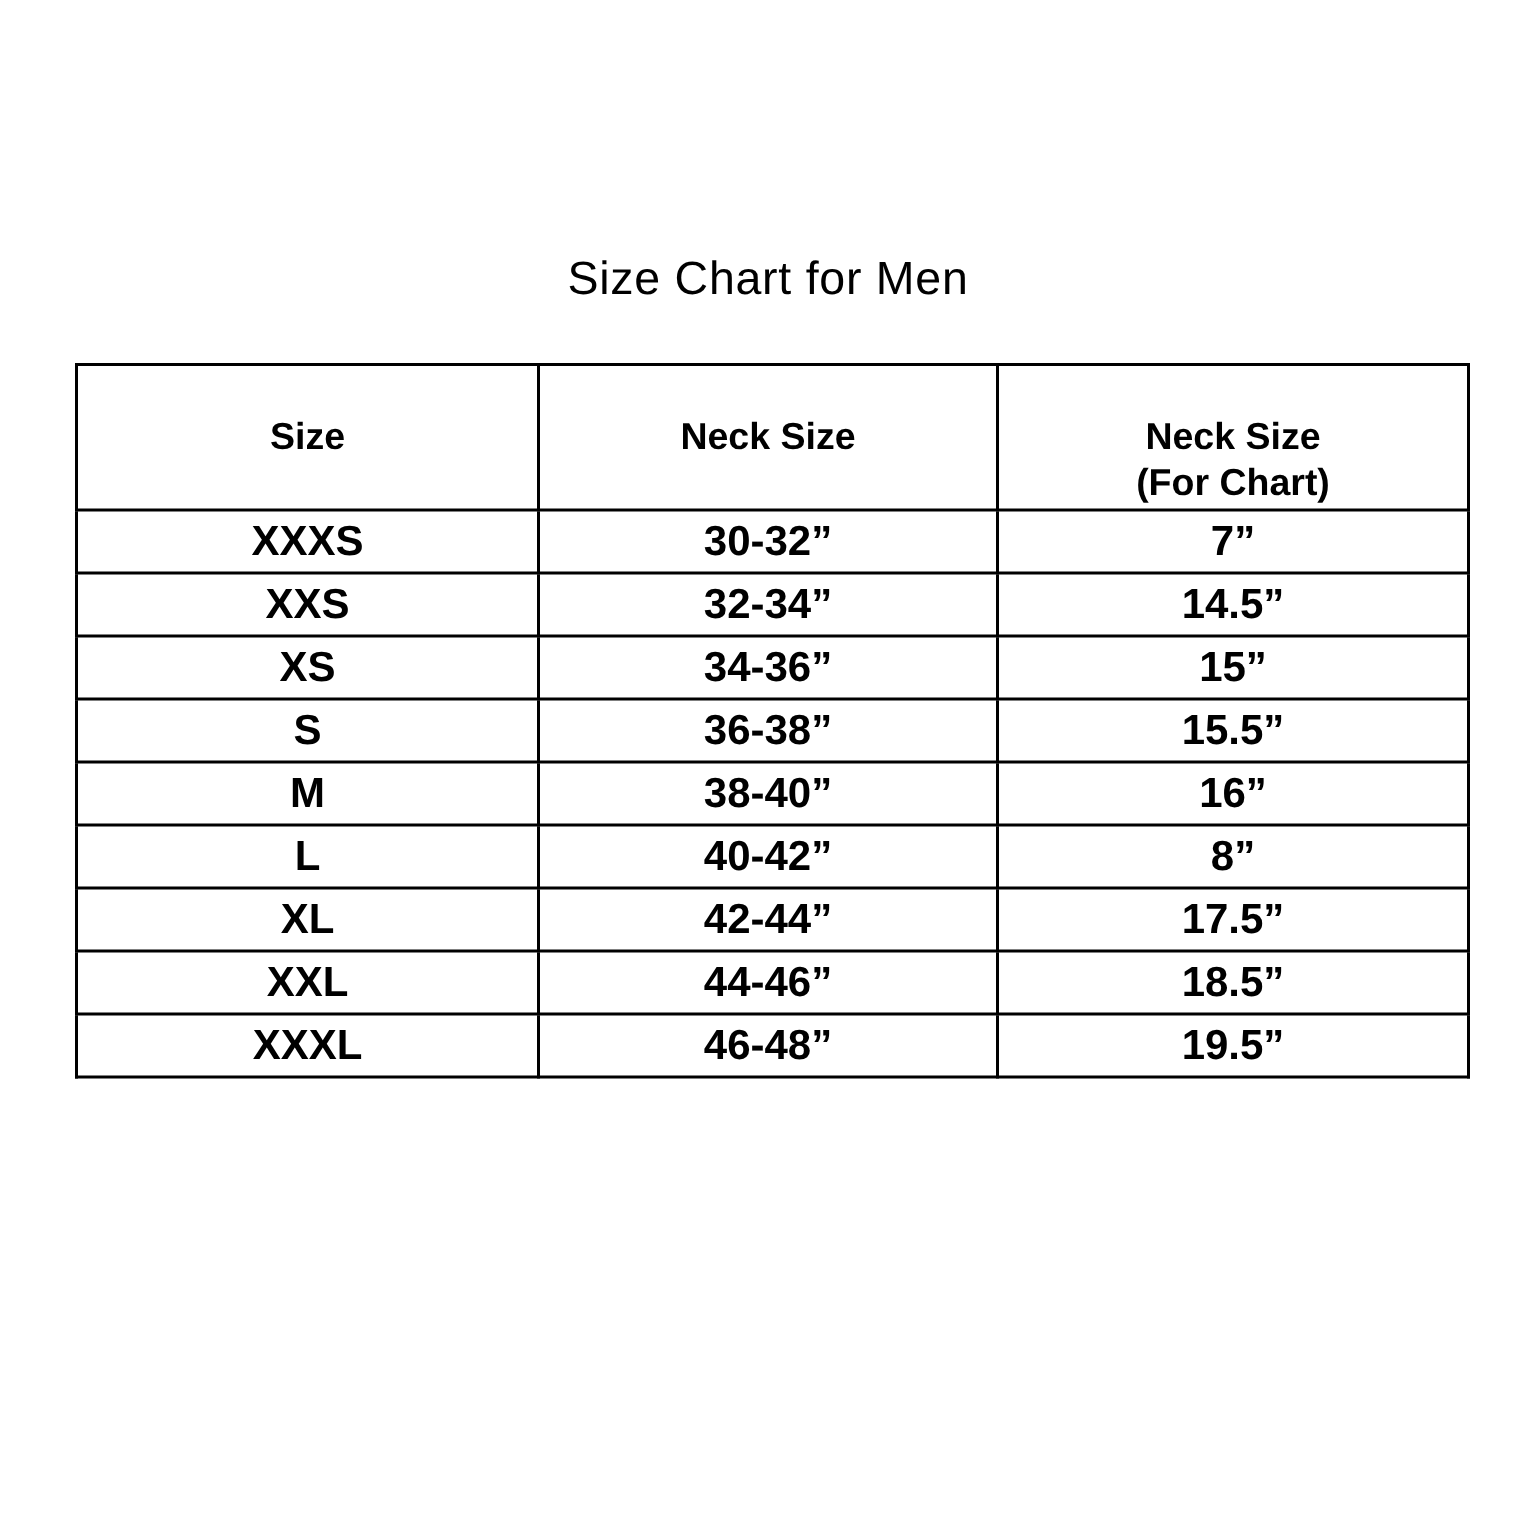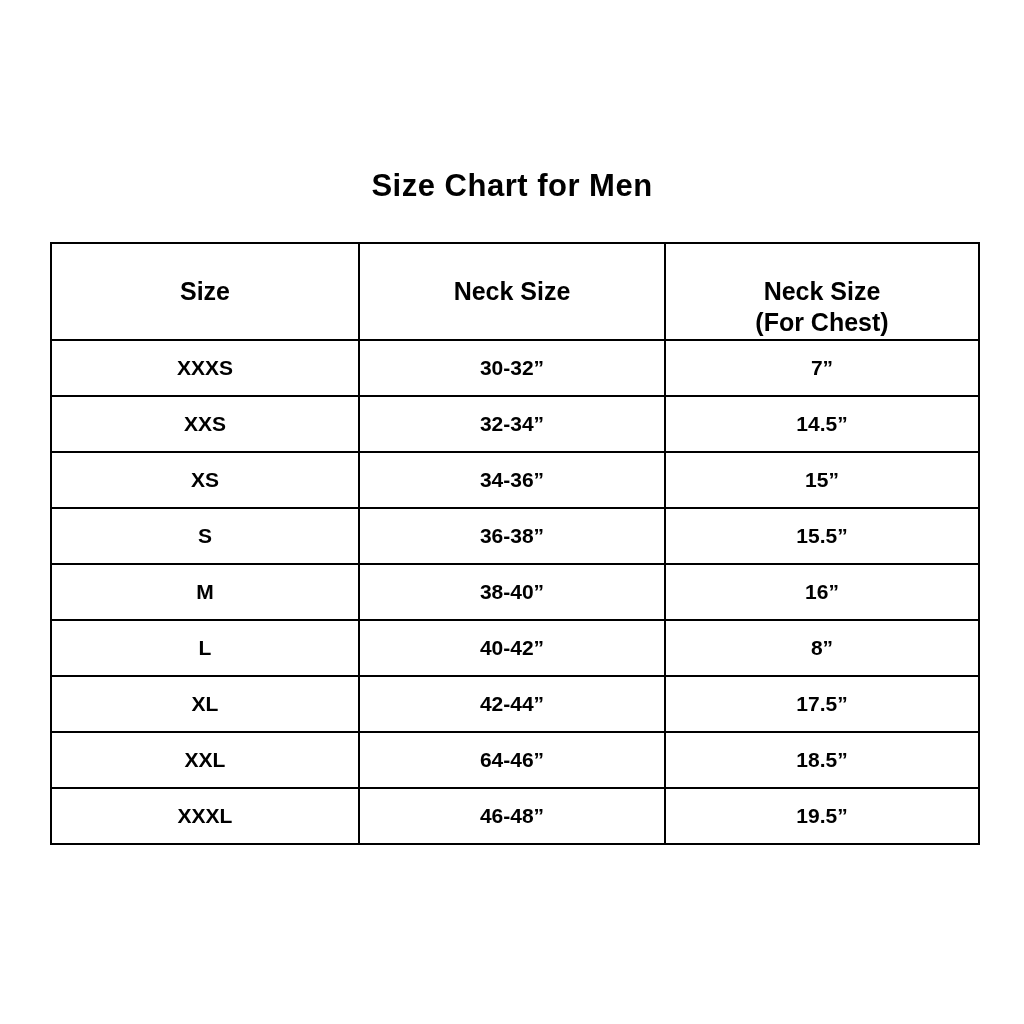--- a/index.html
+++ b/index.html
@@ -16,21 +16,21 @@
     position: relative;
     background: #ffffff;
   }
   .title {
     position: absolute;
     top: 168px;
     left: 0;
     width: 100%;
     text-align: center;
     font-size: 31px;
-    font-weight: bold;
+    font-weight: normal;
     letter-spacing: 0.5px;
   }
   table.size-chart {
     position: absolute;
     top: 242px;
     left: 50px;
     width: 928px;
     border-collapse: collapse;
     table-layout: fixed;
     background: #ffffff;
@@ -46,22 +46,22 @@
     height: 92px;
     font-size: 25px;
     vertical-align: top;
     padding-top: 32px;
     line-height: 1.25;
   }
   table.size-chart th.neck-col {
     margin-top: 26px;
   }
   table.size-chart td {
-    height: 56px;
-    font-size: 21px;
+    height: 42px;
+    font-size: 28px;
   }
   col.c1 { width: 308px; }
   col.c2 { width: 306px; }
   col.c3 { width: 314px; }
   .sub {
     display: block;
     font-size: 25px;
     font-weight: bold;
   }
 </style>
@@ -76,21 +76,21 @@
       <col class="c1">
         <col class="c2">
         <col class="c3">
     </colgroup>
     <thead>
       <tr>
         <th>Size</th>
         <th>Neck Size</th>
         <th class="neck-col">
           <span>Neck Size</span>
-          <span class="sub">(For Chest)</span>
+          <span class="sub">(For Chart)</span>
         </th>
       </tr>
     </thead>
     <tbody id="size-rows">
         <tr>
           <td>XXXS</td>
           <td>30-32”</td>
           <td>7”</td>
         </tr>
         <tr>
@@ -118,21 +118,21 @@
           <td>40-42”</td>
           <td>8”</td>
         </tr>
         <tr>
           <td>XL</td>
           <td>42-44”</td>
           <td>17.5”</td>
         </tr>
         <tr>
           <td>XXL</td>
-          <td>64-46”</td>
+          <td>44-46”</td>
           <td>18.5”</td>
         </tr>
         <tr>
           <td>XXXL</td>
           <td>46-48”</td>
           <td>19.5”</td>
         </tr>
       </tbody>
   </table>
 </div>

